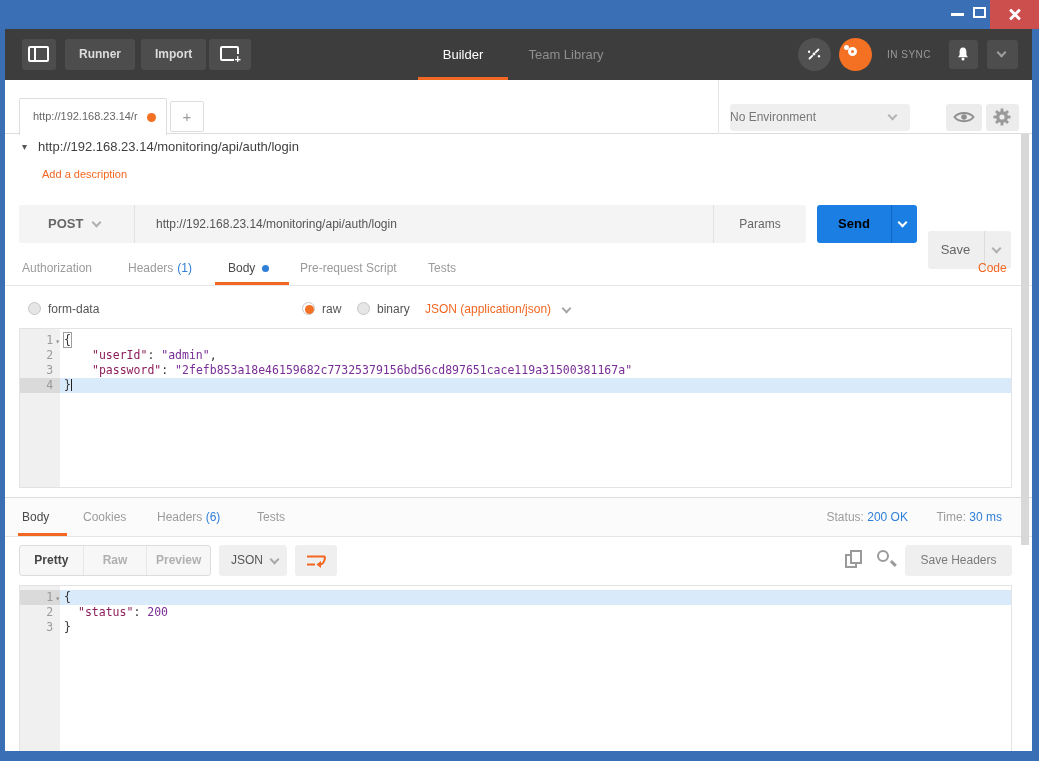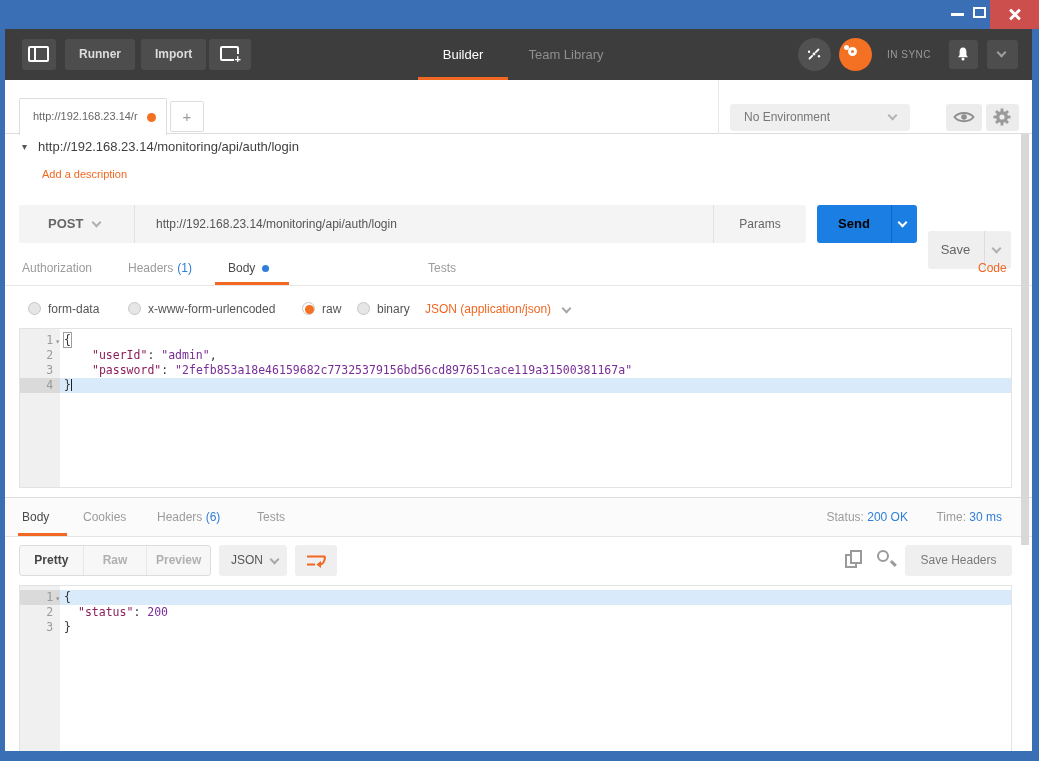--- a/index.html
+++ b/index.html
@@ -46,21 +46,21 @@
   .btn-bell svg{position:absolute;left:6px;top:6px;}
   .btn-hmenu{left:982px;top:11px;width:31px;height:29px;}
   .chev{display:inline-block;width:7px;height:7px;border-right:2px solid #aaa;border-bottom:2px solid #aaa;transform:rotate(45deg);}
   .chev.light{border-color:#9e9e9e;position:absolute;left:11px;top:9px;}
   
   .tabstrip{position:absolute;left:0;top:51px;width:1027px;height:54px;background:#fff;border-bottom:1px solid #ddd;}
   .reqtab{position:absolute;left:14px;top:18px;width:148px;height:37px;background:#fff;border:1px solid #ddd;border-bottom:none;border-radius:2px 2px 0 0;font-size:11px;color:#666;line-height:35px;padding-left:13px;cursor:pointer;z-index:2;}
   .reqtab .dot{display:inline-block;width:9px;height:9px;border-radius:50%;background:#f47023;margin-left:9px;vertical-align:middle;}
   .plustab{position:absolute;left:165px;top:21px;width:34px;height:31px;border:1px solid #ddd;border-radius:2px;color:#999;font-size:15px;text-align:center;line-height:29px;cursor:pointer;}
   .vdiv{position:absolute;left:713px;top:0;width:1px;height:54px;background:#e6e6e6;}
-  .env-select{position:absolute;left:725px;top:24px;width:180px;height:27px;background:#efefef;border-radius:3px;font-size:12px;color:#777;line-height:27px;padding-left:14px;cursor:pointer;}
+  .env-select{position:absolute;left:725px;top:24px;width:180px;height:27px;background:#efefef;border-radius:3px;font-size:12px;color:#777;line-height:27px;cursor:pointer;}
   .env-select .chev{position:absolute;right:14px;top:8px;border-color:#b5b5b5;}
   .tool-btn{position:absolute;top:24px;height:27px;background:#ececec;border-radius:3px;cursor:pointer;}
   .btn-eye{left:941px;width:36px;}
   .btn-eye svg{position:absolute;left:7px;top:6px;}
   .btn-gear{left:981px;width:33px;}
   .btn-gear svg{position:absolute;left:6px;top:3px;}
   
   .req-caret{position:absolute;left:17px;top:112px;font-size:10px;color:#555;cursor:pointer;}
   .req-title{position:absolute;left:33px;top:110px;font-size:13px;color:#3f3f3f;}
   .add-desc{position:absolute;left:37px;top:139px;font-size:11px;color:#f26722;cursor:pointer;}
@@ -253,28 +253,28 @@
       <div class="save-label">Save</div>
       <div class="save-caret">
           <span class="chev"></span>
         </div>
     </div>
 
     <div class="reqtabs">
       <div class="rtab" style="left:17px;"><span>Authorization</span></div>
       <div class="rtab" style="left:123px;"><span>Headers</span><span class="cnt">(1)</span></div>
       <div class="rtab active" style="left:223px;"><span>Body</span><span class="bluedot"></span></div>
+      <div class="rtab" style="left:295px;"><span>Pre-request Script</span></div>
       <div class="rtab" style="left:423px;"><span>Tests</span></div>
       <div class="rtab-underline"></div>
       <div class="code-link">Code</div>
     </div>
 
     <div class="radiorow">
       <div class="radio-item" style="left:23px;"><span class="radio"></span><span>form-data</span></div>
-      <div class="radio-item" style="left:123px;"><span class="radio"></span><span>x-www-form-urlencoded</span></div>
       <div class="radio-item" style="left:297px;"><span class="radio sel"></span><span>raw</span></div>
       <div class="radio-item" style="left:352px;"><span class="radio"></span><span>binary</span></div>
       <div class="json-type"><span>JSON (application/json)</span><span class="chev"></span></div>
     </div>
 
     <div class="editor req">
       <div class="gut-bg"></div>
       <div class="ed-rows">
         <div class="ed-row">
           <div class="gut"><span class="num">1</span><span class="fold">▾</span></div>

